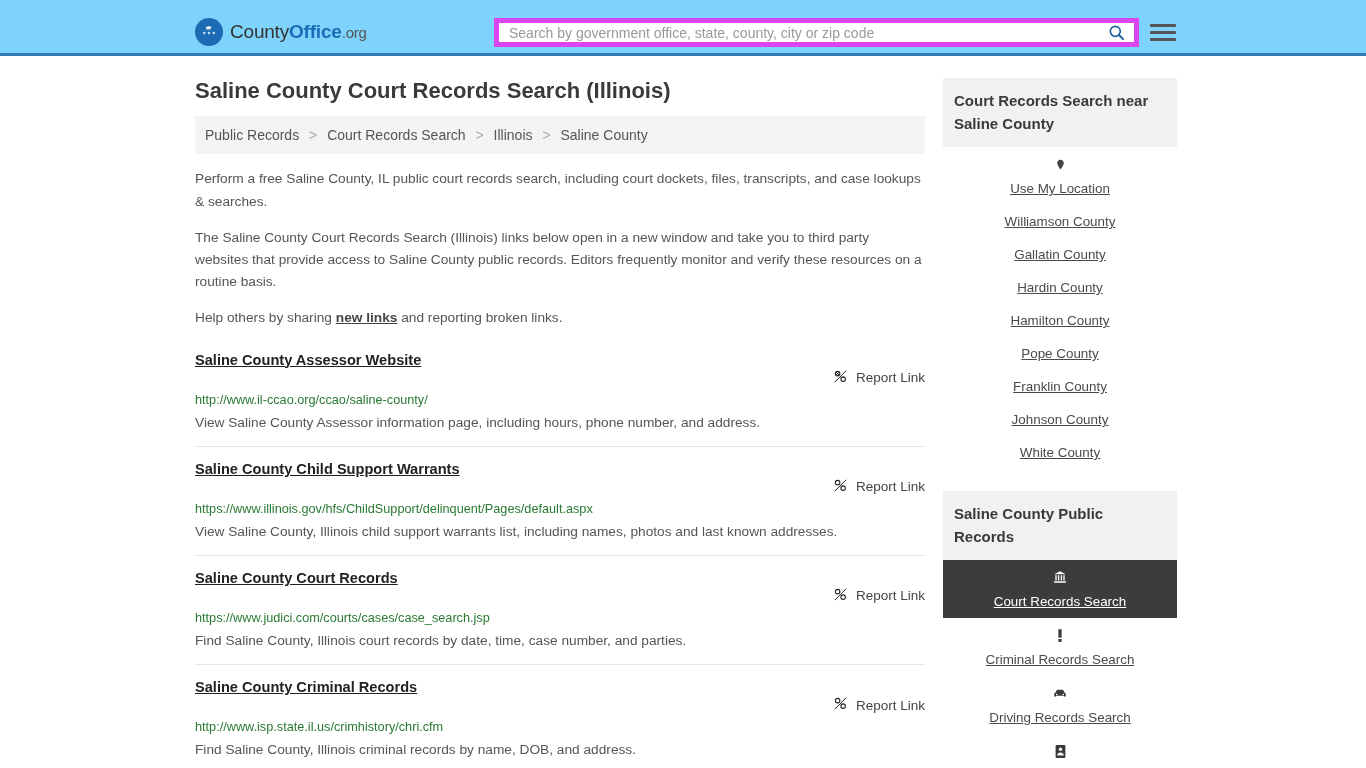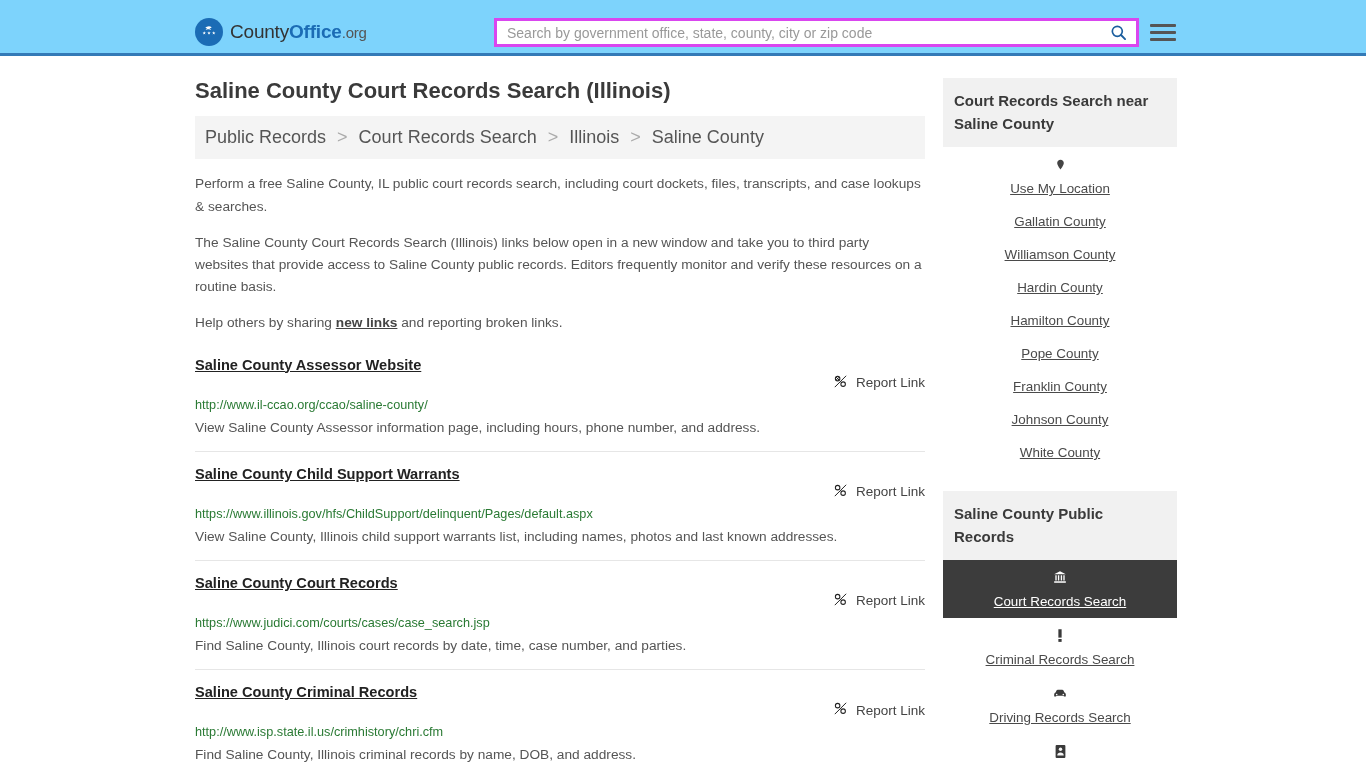--- a/index.html
+++ b/index.html
@@ -40,21 +40,21 @@
   }
   .brand-text .b-county { color: #333333; }
   .brand-text .b-office { color: #1b6cb5; font-weight: bold; }
   .brand-text .b-org { color: #555555; font-size: 15px; }
 
   .search-wrap {
     position: absolute;
     left: 494px; top: 18px;
     width: 645px; height: 29px;
     background: #ffffff;
-    border: 3px solid #d946ef;
+    border: 5px solid #d946ef;
     display: flex; align-items: center;
   }
   .search-input {
     flex: 1;
     border: none; outline: none;
     background: transparent;
     height: 100%;
     padding: 0 10px;
     font-family: "Liberation Sans", sans-serif;
     font-size: 14px;
@@ -97,21 +97,21 @@
     margin: 22px 0 12px 0;
     font-size: 22px;
     line-height: 1.2;
     font-weight: bold;
     color: #3a3a3a;
   }
 
   .breadcrumb {
     background: #f4f4f4;
     padding: 11px 10px;
-    font-size: 18px;
+    font-size: 14px;
     color: #555555;
     margin-bottom: 14px;
   }
   .breadcrumb a {
     color: #555555;
     text-decoration: none;
   }
   .breadcrumb .sep {
     color: #aaaaaa;
     margin: 0 6px;
@@ -372,24 +372,24 @@
           <li class="side-item">
             <span class="side-icon">
               <svg width="11" height="15" viewBox="0 0 24 24" aria-hidden="true">
                 <path d="M12 1.5c-4 0-7.2 3.2-7.2 7.2 0 5.4 7.2 14 7.2 14s7.2-8.6 7.2-14c0-4-3.2-7.2-7.2-7.2z" fill="#444444"></path>
               </svg>
             </span>
             <a href="#">Use My Location</a>
           </li>
 
           <li class="side-item">
+            <a href="#">Williamson County</a>
+          </li>
+          <li class="side-item">
             <a href="#">Gallatin County</a>
-          </li>
-          <li class="side-item">
-            <a href="#">Williamson County</a>
           </li>
           <li class="side-item">
             <a href="#">Hardin County</a>
           </li>
           <li class="side-item">
             <a href="#">Hamilton County</a>
           </li>
           <li class="side-item">
             <a href="#">Pope County</a>
           </li>

